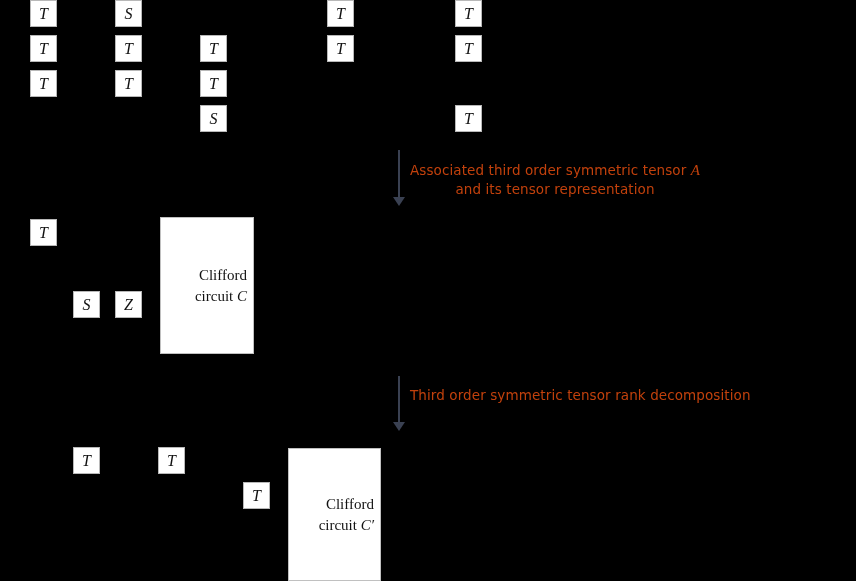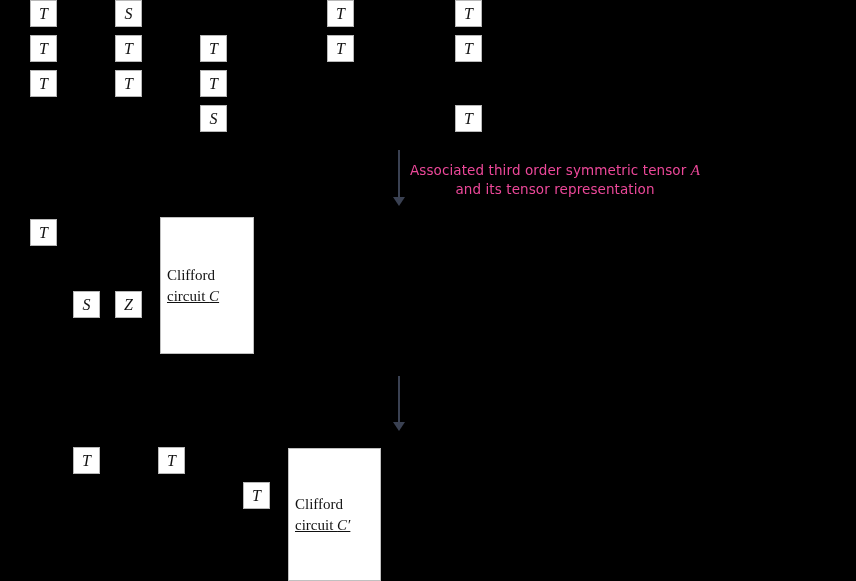--- a/index.html
+++ b/index.html
@@ -34,30 +34,30 @@
     user-select: none;
   }
   
   .clifford {
     position: absolute;
     background: #ffffff;
     border: 1px solid #c0c0c0;
     box-sizing: border-box;
     display: flex;
     flex-direction: column;
-    align-items: flex-start;
+    align-items: flex-end;
     justify-content: center;
     font-family: "Liberation Serif", serif;
     font-size: 15px;
     color: #111111;
     text-align: center;
     line-height: 1.35;
     padding: 0 6px;
   }
-  .clifford .ln2 { white-space: nowrap; text-decoration: underline; }
+  .clifford .ln2 { white-space: nowrap; }
   .clifford em {
     font-style: italic;
     font-family: "Liberation Serif", serif;
   }
   
   .arrow-wrap {
     position: absolute;
     width: 14px;
   }
   .arrow-shaft {
@@ -72,21 +72,21 @@
     left: 1px;
     width: 0;
     height: 0;
     border-left: 6px solid transparent;
     border-right: 6px solid transparent;
     border-top: 9px solid #3a4152;
   }
   
   .caption {
     position: absolute;
-    color: #ec4899;
+    color: #c2410c;
     font-family: "DejaVu Sans", sans-serif;
     font-size: 13.5px;
     line-height: 1.35;
     text-align: center;
     white-space: nowrap;
     letter-spacing: 0.1px;
   }
   .caption .mathcal {
     font-family: "Liberation Serif", serif;
     font-style: italic;
@@ -144,16 +144,17 @@
       </div>
       <div class="caption" style="left: 410px; top: 160px;">
         <div>Associated third order symmetric tensor <span class="mathcal">A</span></div>
         <div>and its tensor representation</div>
       </div>
       <div class="arrow-wrap" style="left: 392px; top: 376px; height: 55px;">
         <div class="arrow-shaft" style="height: 47px;"></div>
         <div class="arrow-head" style="top: 46px;"></div>
       </div>
       <div class="caption" style="left: 410px; top: 386px;">
+        <div>Third order symmetric tensor rank decomposition</div>
       </div>
     </div>
 
 </div>
 
 </body></html>

